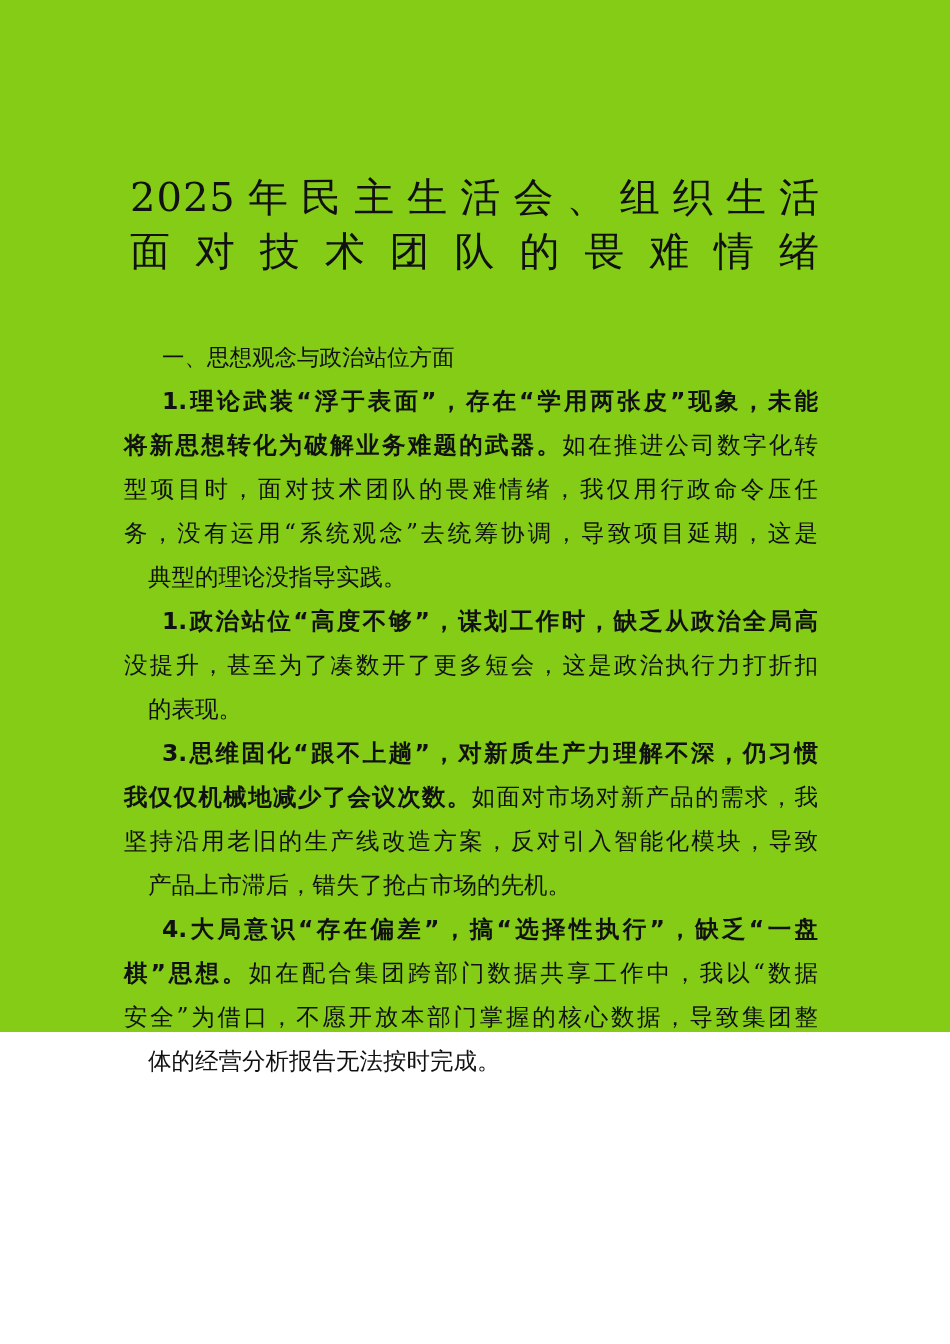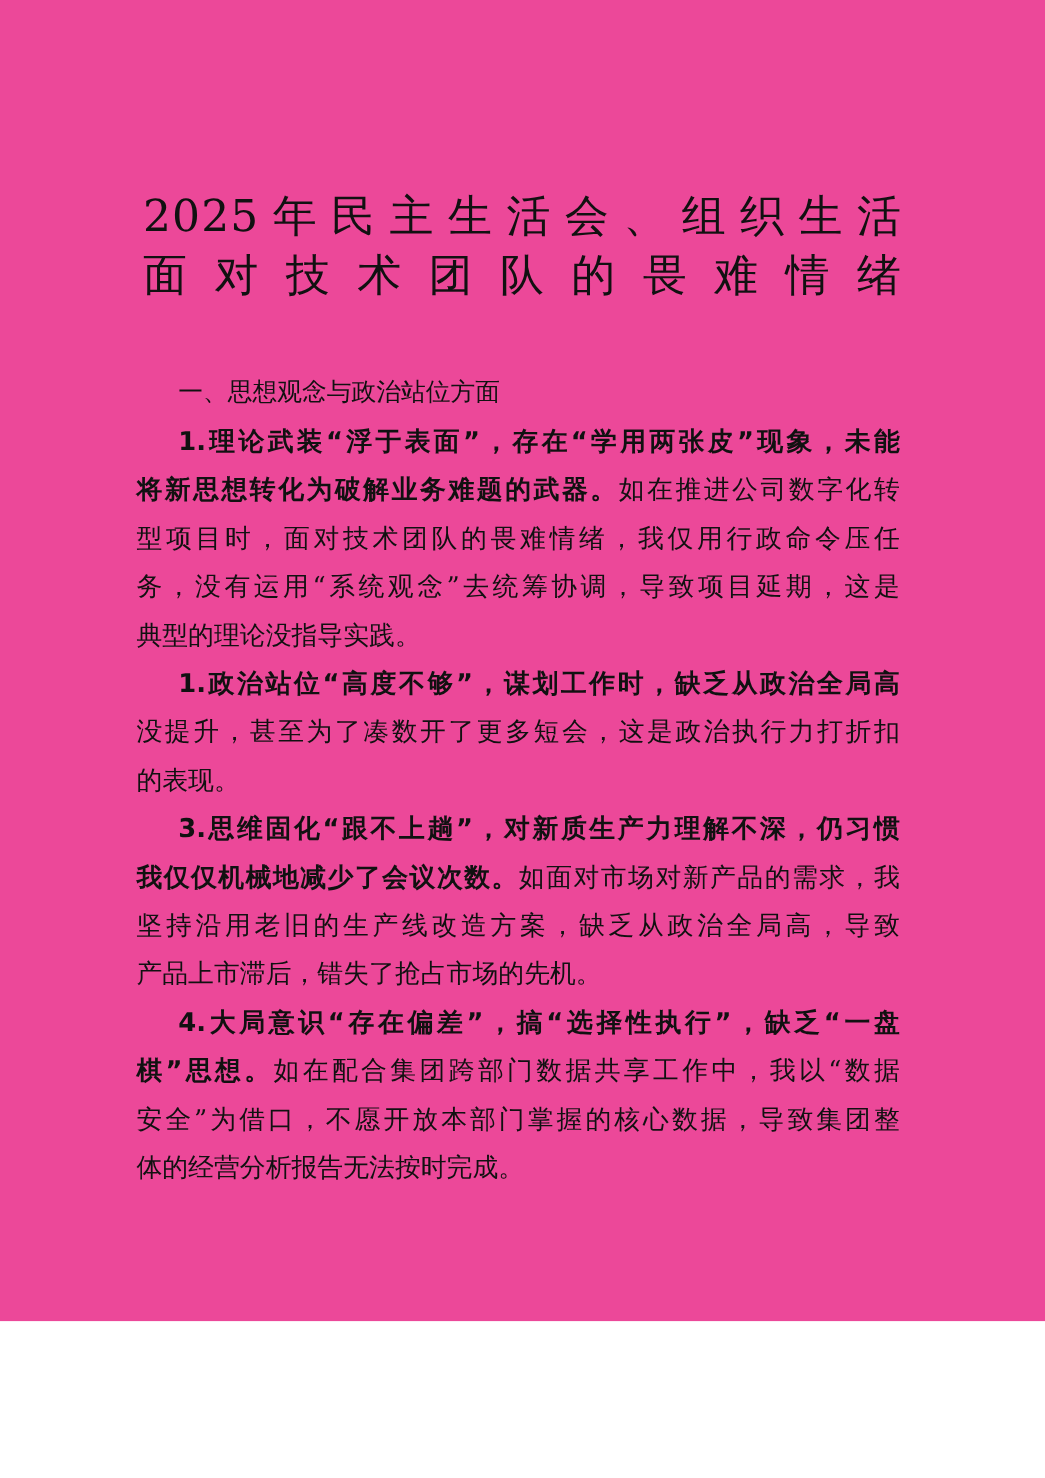--- a/index.html
+++ b/index.html
@@ -1,41 +1,41 @@
 <!DOCTYPE html>
 <html><head>
 <meta charset="utf-8">
 <style>
   html, body { margin: 0; padding: 0; background: #ffffff; }
   body {
     width: 950px; height: 1344px; position: relative; overflow: hidden;
     font-family: "DejaVu Serif", "Liberation Serif", serif;
     color: #111111;
   }
-  .page { position: absolute; left: 0; top: 0; width: 950px; height: 1201px; background: #ec4899; text-decoration: underline; }
+  .page { position: absolute; left: 0; top: 0; width: 950px; height: 1032px; background: #84cc16; text-decoration: underline; }
   .title {
     position: absolute; left: 130px; width: 690px; top: 170px;
     text-align: center; font-size: 40px; line-height: 54px;
     font-family: "DejaVu Serif", "Liberation Serif", serif;
     letter-spacing: 1px;
   }
   .title .line { display: block; white-space: nowrap; }
   .body-text {
     position: absolute; left: 124px; width: 694px; top: 335px;
     font-size: 23.5px; line-height: 44px;
   }
   .section-heading {
     display: block; text-indent: 38px; white-space: nowrap;
     font-family: "DejaVu Sans", "Liberation Sans", sans-serif; font-size: 22.5px;
   }
   .para { display: block; margin-top: 0; }
   .line {
     display: block; white-space: nowrap; text-align: justify; text-align-last: justify;
   }
-  .line.last { text-align-last: left; }
+  .line.last { text-align-last: left; margin-left: 24px; }
   .line.first { padding-left: 38px; }
   .bold { font-weight: bold; font-family: "DejaVu Sans", "Liberation Sans", sans-serif; margin-top: 16px; }
   .reg { font-weight: normal; }
 </style>
 </head>
 <body>
 
 <div class="page">
   <div class="title">
     <span class="line">2025年民主生活会、组织生活</span>
@@ -55,21 +55,21 @@
 
     <div class="para">
       <span class="line first"><span class="bold">1.政治站位“高度不够”，谋划工作时，缺乏从政治全局高</span></span>
       <span class="line"><span class="reg">没提升，甚至为了凑数开了更多短会，这是政治执行力打折扣</span></span>
       <span class="line last"><span class="reg">的表现。</span></span>
     </div>
 
     <div class="para">
       <span class="line first"><span class="bold">3.思维固化“跟不上趟”，对新质生产力理解不深，仍习惯</span></span>
       <span class="line"><span class="bold">我仅仅机械地减少了会议次数。</span><span class="reg">如面对市场对新产品的需求，我</span></span>
-      <span class="line"><span class="reg">坚持沿用老旧的生产线改造方案，缺乏从政治全局高，导致</span></span>
+      <span class="line"><span class="reg">坚持沿用老旧的生产线改造方案，反对引入智能化模块，导致</span></span>
       <span class="line last"><span class="reg">产品上市滞后，错失了抢占市场的先机。</span></span>
     </div>
 
     <div class="para">
       <span class="line first"><span class="bold">4.大局意识“存在偏差”，搞“选择性执行”，缺乏“一盘</span></span>
       <span class="line"><span class="bold">棋”思想。</span><span class="reg">如在配合集团跨部门数据共享工作中，我以“数据</span></span>
       <span class="line"><span class="reg">安全”为借口，不愿开放本部门掌握的核心数据，导致集团整</span></span>
       <span class="line last"><span class="reg">体的经营分析报告无法按时完成。</span></span>
     </div>
   </div>

